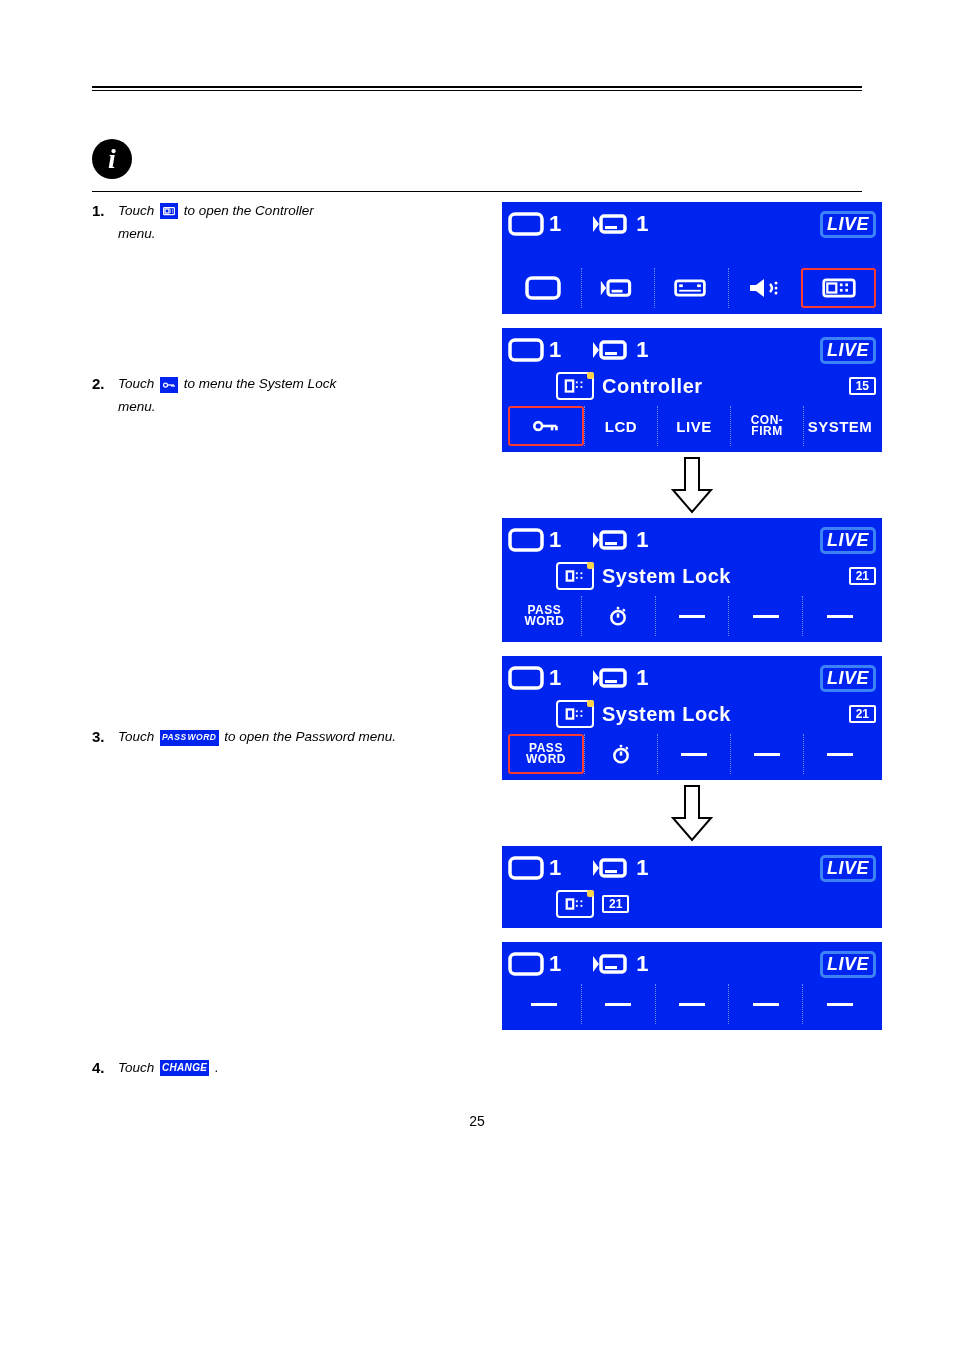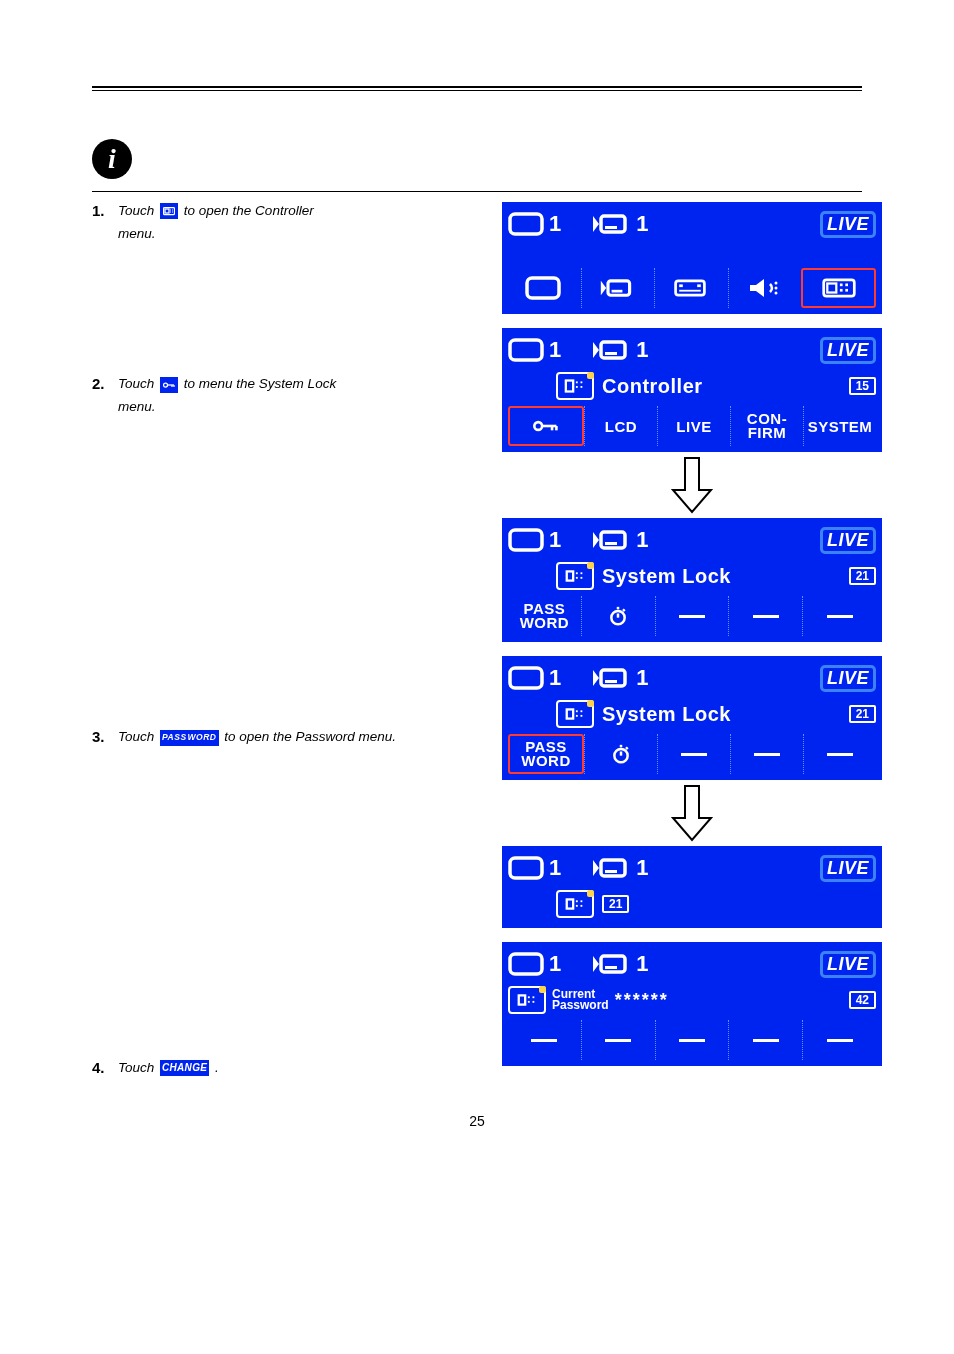--- a/index.html
+++ b/index.html
@@ -91,21 +91,21 @@
     font-size: 12px;
   }
 
   .lcd-tabrow { display: flex; margin-top: 2px; height: 40px; }
   .lcd-tabrow .tab {
     flex: 1; display: flex; align-items: center; justify-content: center;
     border-left: 1px dotted #668cff;
     color: #fff; font-size: 15px; letter-spacing: 0.5px;
   }
   .lcd-tabrow .tab:first-child { border-left: none; }
-  .lcd-tabrow .tab.small { font-size: 15px; line-height: 0.95; text-align: center; }
+  .lcd-tabrow .tab.small { font-size: 12px; line-height: 0.95; text-align: center; }
   .lcd-tabrow .tab.framed { border: 2px solid #ff3b30; border-radius: 3px; flex: 1; }
   .lcd-tabrow .tab svg { width: 26px; height: 20px; }
   .lcd-tabrow .tab .dash { width: 26px; height: 3px; background: #fff; }
 
   .flow-arrow { display: flex; justify-content: center; margin: 4px 0; }
   .flow-arrow svg { width: 50px; height: 58px; }
 
   .right-col .block { margin-bottom: 0; }
   .right-col .spacer-h { height: 14px; }
 
@@ -508,38 +508,20 @@
             <svg viewBox="0 0 40 24" width="40" height="24">
                 <polygon points="2,4 8,12 2,20" class="fill-w"></polygon>
                 <rect x="10" y="4" width="24" height="16" rx="3" class="stroke-w" style="stroke-width:3.5"></rect>
                 <rect x="14" y="14" width="12" height="3" class="fill-w"></rect>
               </svg>
             <span class="num">1</span>
           </div>
           <div class="spacer"></div>
           <div class="live-badge">LIVE</div>
         </div>
-        <div class="lcd-row lcd-pwd-row">
-          <div class="mid-icon" style="flex:0 0 38px">
-            <svg viewBox="0 0 24 16">
-                <rect x="3" y="3" width="7" height="10" class="stroke-w"></rect>
-                <rect x="13" y="4" width="2" height="2" class="fill-w"></rect>
-                <rect x="18" y="4" width="2" height="2" class="fill-w"></rect>
-                <rect x="13" y="9" width="2" height="2" class="fill-w"></rect>
-                <rect x="18" y="9" width="2" height="2" class="fill-w"></rect>
-              </svg>
-          </div>
-          <div class="stack">
-            <div>Current</div>
-            <div>Password</div>
-          </div>
-          <div class="stars">******</div>
-          <div style="flex:1"></div>
-          <div class="page-badge">42</div>
-        </div>
         <div class="lcd-tabrow">
           <div class="tab">
               <div class="dash"></div>
             </div>
           <div class="tab">
               <div class="dash"></div>
             </div>
           <div class="tab">
               <div class="dash"></div>
             </div>

